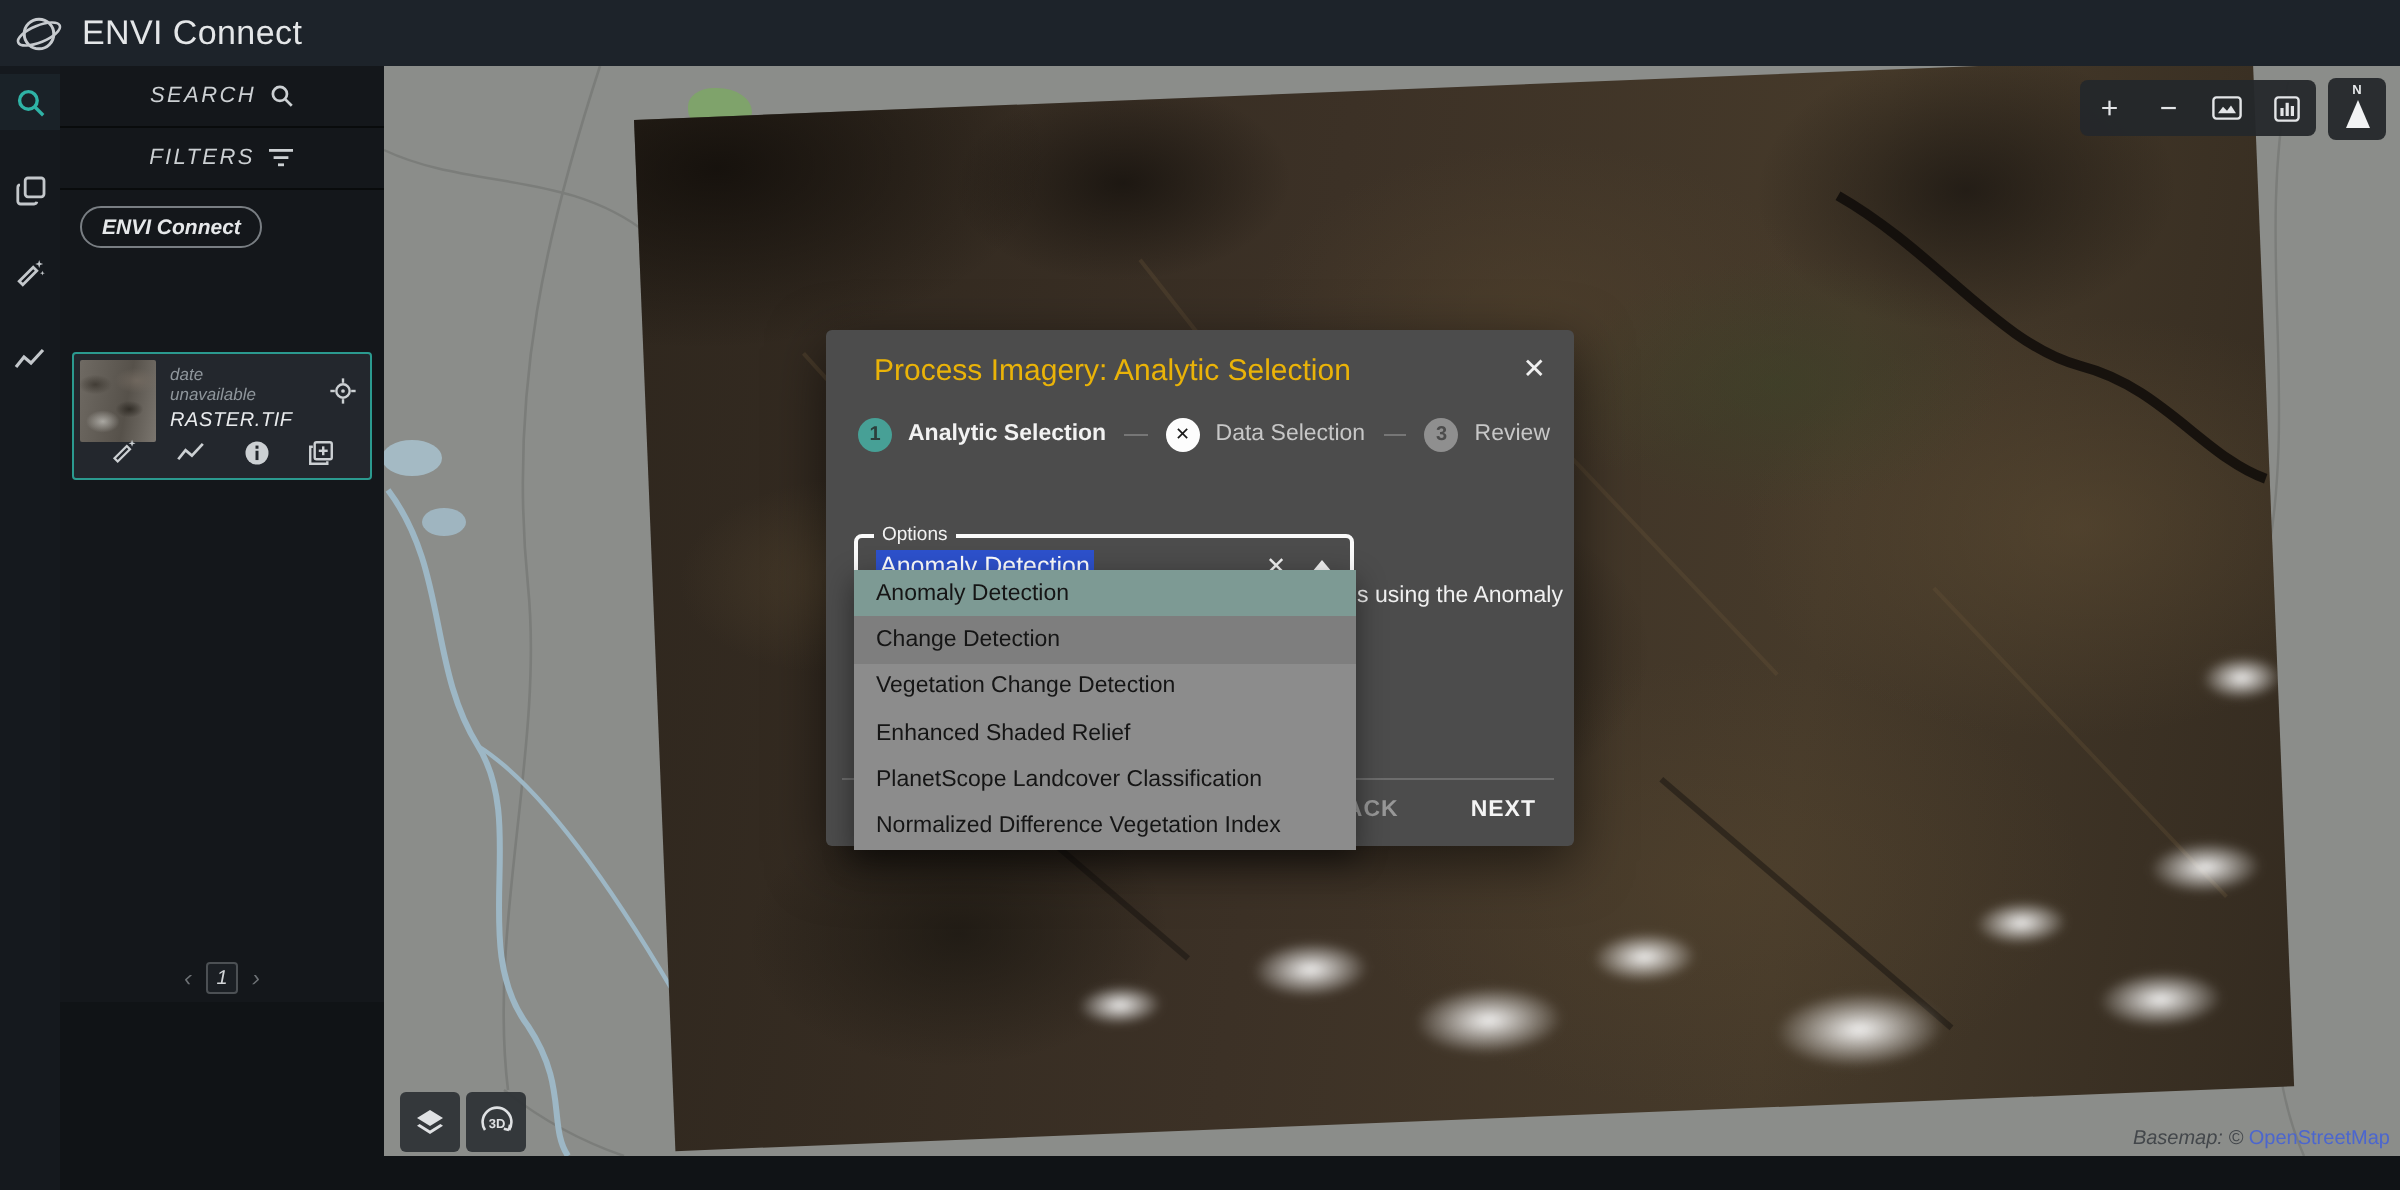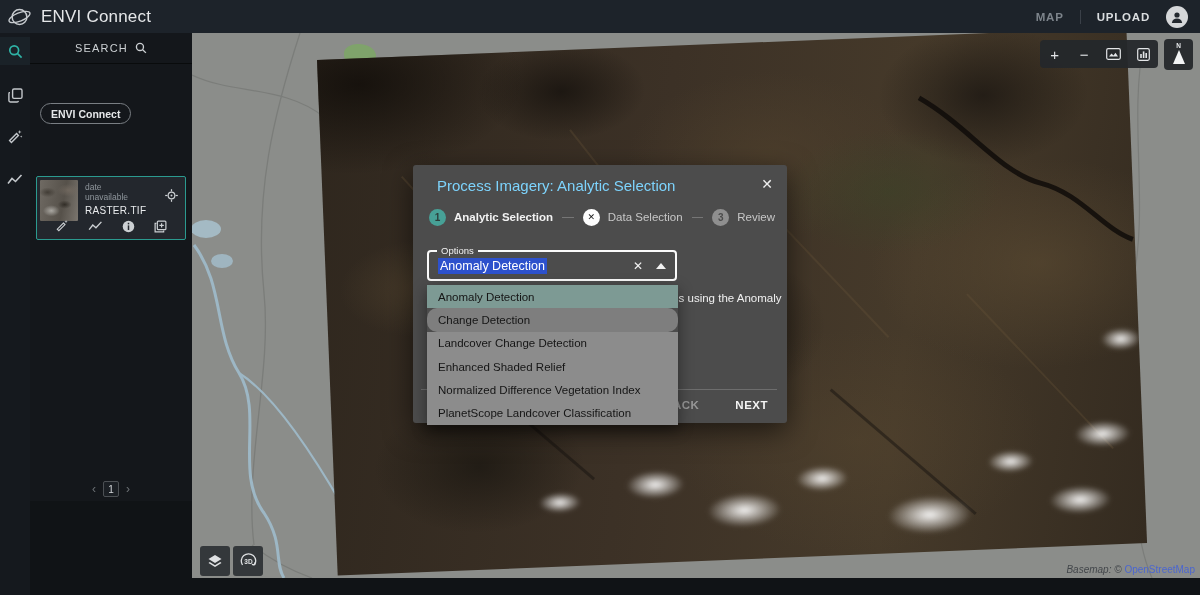--- a/index.html
+++ b/index.html
@@ -19,21 +19,21 @@
   .nav-div { width:1px; height:14px; background:#3a4048; }
   .avatar { width:22px; height:22px; border-radius:50%; background:#d5d7d9; display:flex;
             align-items:center; justify-content:center; }
 
   
   .rail { position:absolute; left:0; top:33px; width:30px; height:562px; background:#15191e; z-index:55; }
   .rail-item { width:30px; height:28px; display:flex; align-items:center; justify-content:center; cursor:pointer; }
   .rail-item.active { background:#1a2228; }
 
   
-  .sidebar { position:absolute; left:30px; top:33px; width:162px; height:468px; background:#14171b; z-index:54; }
+  .sidebar { position:absolute; left:30px; top:33px; width:162px; height:468px; background:#14171b; z-index:54;font-style:italic; }
   .side-row { height:31px; display:flex; align-items:center; justify-content:center; gap:7px;
               border-bottom:1px solid #090b0c; cursor:pointer; }
   .side-row .hd { color:#ccd0d3; font-size:11px; letter-spacing:1.2px; font-weight:500; }
   .chip { position:absolute; left:10px; top:70px; height:21px; border:1px solid #797e83; border-radius:11px;
           display:inline-flex; align-items:center; padding:0 10px; color:#e6e8ea; font-size:10.5px;
           font-weight:600; cursor:pointer; }
   .card { position:absolute; left:6px; width:150px; background:#23272d; border-radius:2px; }
   .card1 { top:91px; height:45px; }
   .card2 { top:143px; height:64px; border:1px solid #2b9a8f; }
   .thumb { position:absolute; left:3px; top:3px; width:38px; border-radius:1px; }
@@ -112,33 +112,33 @@
 
   
   .statusbar { position:absolute; left:192px; top:578px; width:1008px; height:17px; background:#0a0b0c;
                display:flex; align-items:center; justify-content:flex-end; gap:14px; padding-right:7px; z-index:56; }
   .statusbar .coords { color:#b0b2b4; font-size:10.5px; }
   .statusbar .datum { color:#b0b2b4; font-size:10.5px; text-decoration:underline; cursor:pointer; }
 
   
   .modal { position:absolute; left:413px; top:165px; width:374px; height:258px; background:#4c4c4c;
            border-radius:3px; box-shadow:0 8px 28px rgba(0,0,0,.55); z-index:40; }
-  .m-title { position:absolute; left:24px; top:12px; color:#7dd3fc; font-size:15px; font-weight:500; }
+  .m-title { position:absolute; left:24px; top:12px; color:#eab308; font-size:15px; font-weight:500; }
   .m-close { position:absolute; right:14px; top:11px; color:#efefef; font-size:14px; cursor:pointer; }
   .stepper { position:absolute; left:16px; right:12px; top:43px; height:18px; display:flex; align-items:center; }
   .stp { display:flex; align-items:center; gap:8px; cursor:pointer; }
   .stp-circ { width:17px; height:17px; border-radius:50%; display:flex; align-items:center; justify-content:center;
               font-size:10px; }
   .c1 { background:#47a096; color:#2c3e3b; font-weight:600; }
   .c2 { background:#fdfdfd; color:#1a1a1a; font-weight:700; font-size:9px; }
   .c3 { background:#8f8f8f; color:#4c4c4c; font-weight:600; }
   .stp-lbl-active { color:#f2f2f2; font-size:11.5px; font-weight:600;text-align:center; }
   .stp-lbl { color:#c7c7c7; font-size:11.5px; }
   .conn { flex:1; height:1px; background:#767676; margin:0 9px; }
-  .opt-field { position:absolute; left:14px; top:85px; width:250px; height:31px; border:2px solid #fafafa;
+  .opt-field { position:absolute; left:14px; top:102px; width:250px; height:31px; border:2px solid #fafafa;
                border-radius:4px; display:flex; align-items:center; padding:0 9px; cursor:pointer; }
   .opt-label { position:absolute; left:8px; top:-7px; background:#4c4c4c; padding:0 4px; color:#f2f2f2;
                font-size:9.5px; }
   .opt-value { background:#2d51cc; color:#ffffff; font-size:12.5px; font-weight:500; padding:1px 2px; }
   .opt-clear { margin-left:auto; color:#f2f2f2; font-size:12px; cursor:pointer; }
   .opt-caret { width:0; height:0; border-left:5px solid transparent; border-right:5px solid transparent;
                border-bottom:6px solid #f2f2f2; margin-left:13px; cursor:pointer; }
   .m-desc { position:absolute; left:263px; top:127px; color:#f0f0f0; font-size:11.5px; font-weight:500;
             white-space:nowrap; }
   .m-divider { position:absolute; left:8px; top:224px; width:356px; height:1px; background:#6d6d6d; }
@@ -146,21 +146,21 @@
   .m-btn { font-size:11.5px; font-weight:700; letter-spacing:.5px; cursor:pointer; }
   .b-back { color:#989898; }
   .b-next { color:#f4f4f4; }
 
   
   .dropdown { position:absolute; left:427px; top:285px; width:251px; z-index:50;
               box-shadow:0 5px 14px rgba(0,0,0,.45); }
   .dd-row { height:23.3px; display:flex; align-items:center; padding-left:11px; font-size:11.5px;
             font-weight:500; color:#151515; cursor:pointer; }
   .dd-sel { background:#7d9a94; }
-  .dd-dark { background:#7e7e7e;border-radius:10px; }
+  .dd-dark { background:#7e7e7e; }
   .dd-light { background:#999999; }
   .dd-norm { background:#8c8c8c; }
 
   svg { display:block; }
 </style>
 </head>
 <body>
 
 <div class="stage">
 
@@ -244,31 +244,20 @@
 
 
   <div class="topbar">
     <div class="logo">
       <svg width="25" height="24" viewBox="0 0 25 24">
         <circle cx="12.5" cy="12" r="7.4" fill="none" stroke="#c7cbcf" stroke-width="1.5"></circle>
         <ellipse cx="12.5" cy="12" rx="11.2" ry="4.2" fill="none" stroke="#c7cbcf" stroke-width="1.3" transform="rotate(-22 12.5 12)"></ellipse>
       </svg>
     </div>
     <div class="app-title">ENVI Connect</div>
-    <div class="topnav">
-      <span class="navlink nav-map">MAP</span>
-      <span class="nav-div"></span>
-      <span class="navlink nav-upload">UPLOAD</span>
-      <span class="avatar">
-        <svg width="14" height="14" viewBox="0 0 14 14">
-          <circle cx="7" cy="5" r="2.6" fill="#23282e"></circle>
-          <path d="M1.8,13 C2.4,9.8 4.5,8.6 7,8.6 C9.5,8.6 11.6,9.8 12.2,13 Z" fill="#23282e"></path>
-        </svg>
-      </span>
-    </div>
   </div>
 
   <div class="rail">
     <div class="rail-item active" style="margin-top:4px;">
       <svg width="15" height="15" viewBox="0 0 15 15">
         <circle cx="6.2" cy="6.2" r="4.4" fill="none" stroke="#2fb3a6" stroke-width="1.7"></circle>
         <line x1="9.6" y1="9.6" x2="13.6" y2="13.6" stroke="#2fb3a6" stroke-width="1.7"></line>
       </svg>
     </div>
     <div class="rail-item" style="margin-top:16px;">
@@ -290,20 +279,28 @@
       </svg>
     </div>
   </div>
 
   <div class="sidebar">
     <div class="side-row">
       <span class="hd">SEARCH</span>
       <svg width="12" height="12" viewBox="0 0 15 15">
         <circle cx="6.2" cy="6.2" r="4.4" fill="none" stroke="#ccd0d3" stroke-width="1.7"></circle>
         <line x1="9.6" y1="9.6" x2="13.6" y2="13.6" stroke="#ccd0d3" stroke-width="1.7"></line>
+      </svg>
+    </div>
+    <div class="side-row">
+      <span class="hd">FILTERS</span>
+      <svg width="13" height="10" viewBox="0 0 13 10">
+        <line x1="0.5" y1="1.2" x2="12.5" y2="1.2" stroke="#ccd0d3" stroke-width="1.4"></line>
+        <line x1="2.8" y1="4.8" x2="10.2" y2="4.8" stroke="#ccd0d3" stroke-width="1.4"></line>
+        <line x1="5" y1="8.4" x2="8" y2="8.4" stroke="#ccd0d3" stroke-width="1.4"></line>
       </svg>
     </div>
     <div class="chip">ENVI Connect</div>
 
 
     <div class="card card2">
       <div class="thumb thumb2"></div>
       <div class="meta">
         <div class="dt">date</div>
         <div class="dt">unavailable</div>
@@ -388,19 +385,19 @@
     <div class="m-divider"></div>
     <div class="m-actions">
       <span class="m-btn b-back">BACK</span>
       <span class="m-btn b-next">NEXT</span>
     </div>
   </div>
 
   <div class="dropdown">
     <div class="dd-row dd-sel">Anomaly Detection</div>
     <div class="dd-row dd-dark">Change Detection</div>
-    <div class="dd-row dd-norm">Landcover Change Detection</div>
+    <div class="dd-row dd-norm">Vegetation Change Detection</div>
     <div class="dd-row dd-norm">Enhanced Shaded Relief</div>
+    <div class="dd-row dd-norm">PlanetScope Landcover Classification</div>
     <div class="dd-row dd-norm">Normalized Difference Vegetation Index</div>
-    <div class="dd-row dd-norm">PlanetScope Landcover Classification</div>
   </div>
 
 </div>
 
 </body></html>

